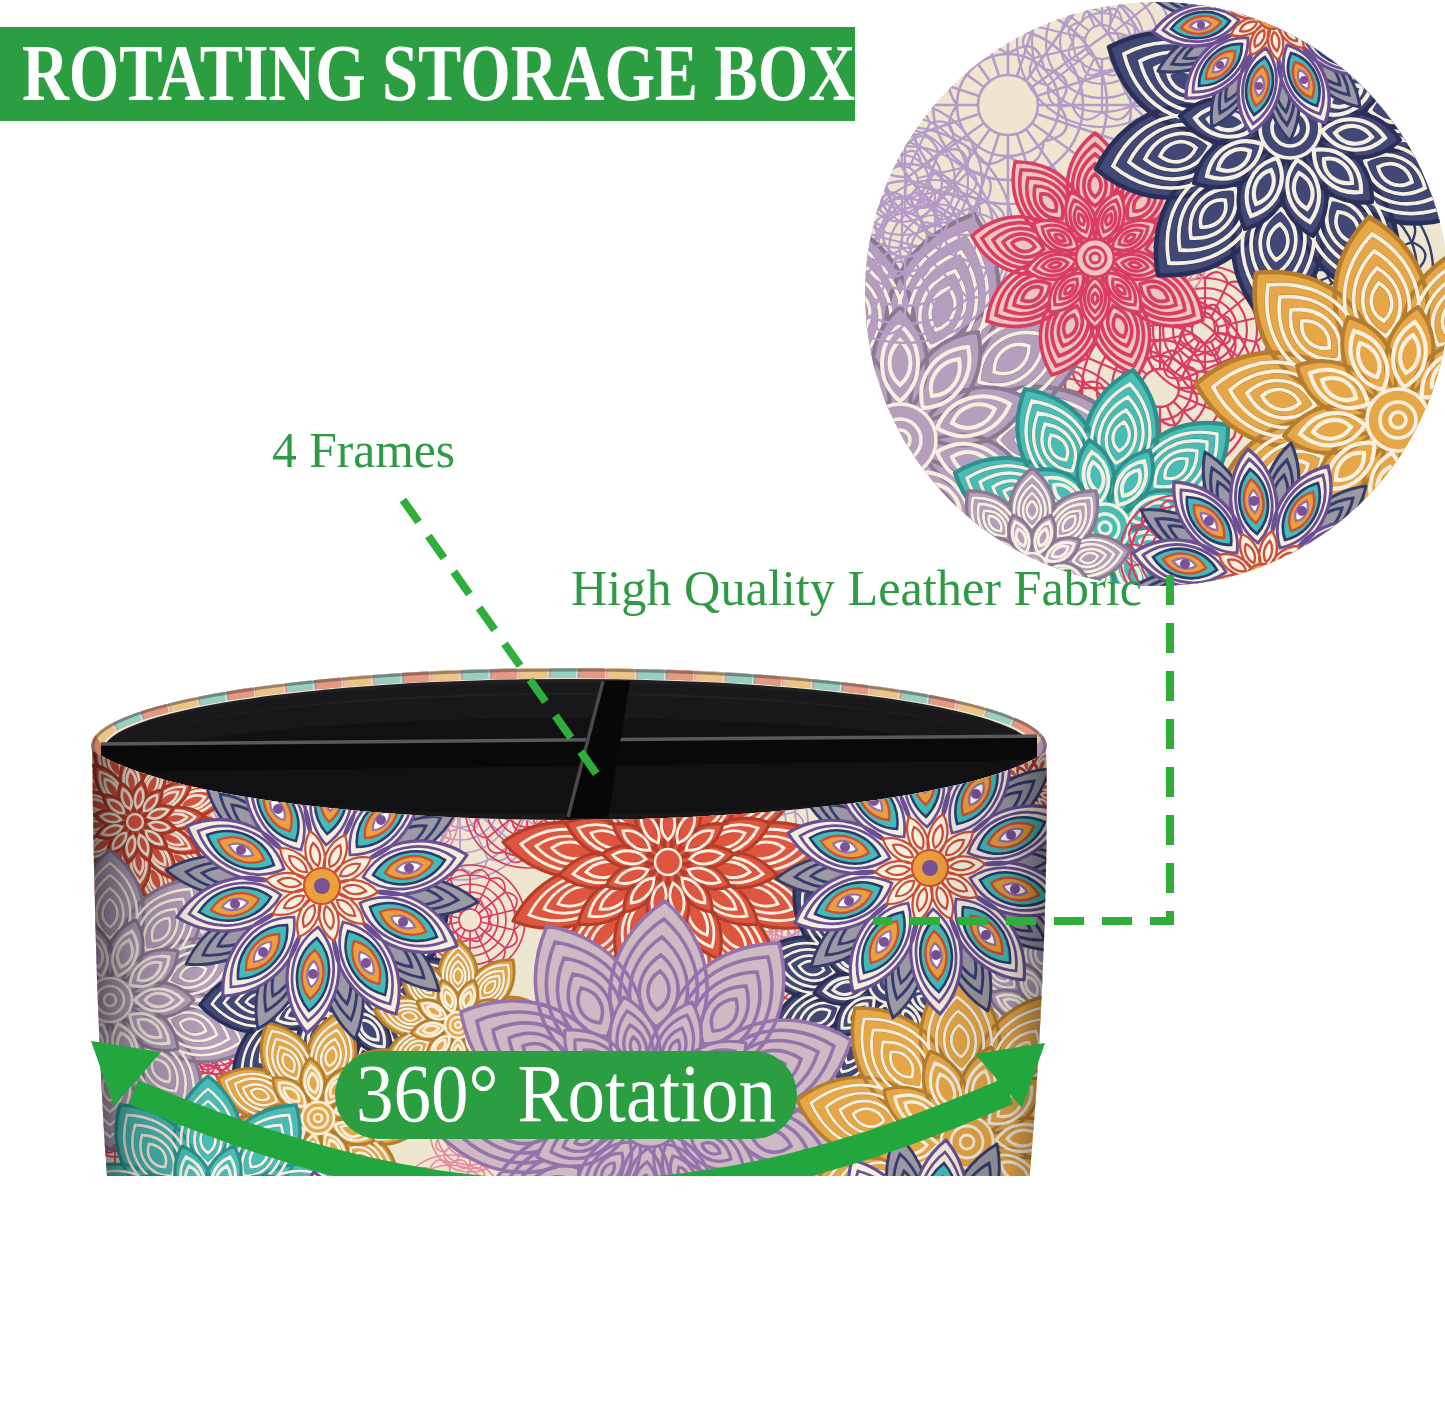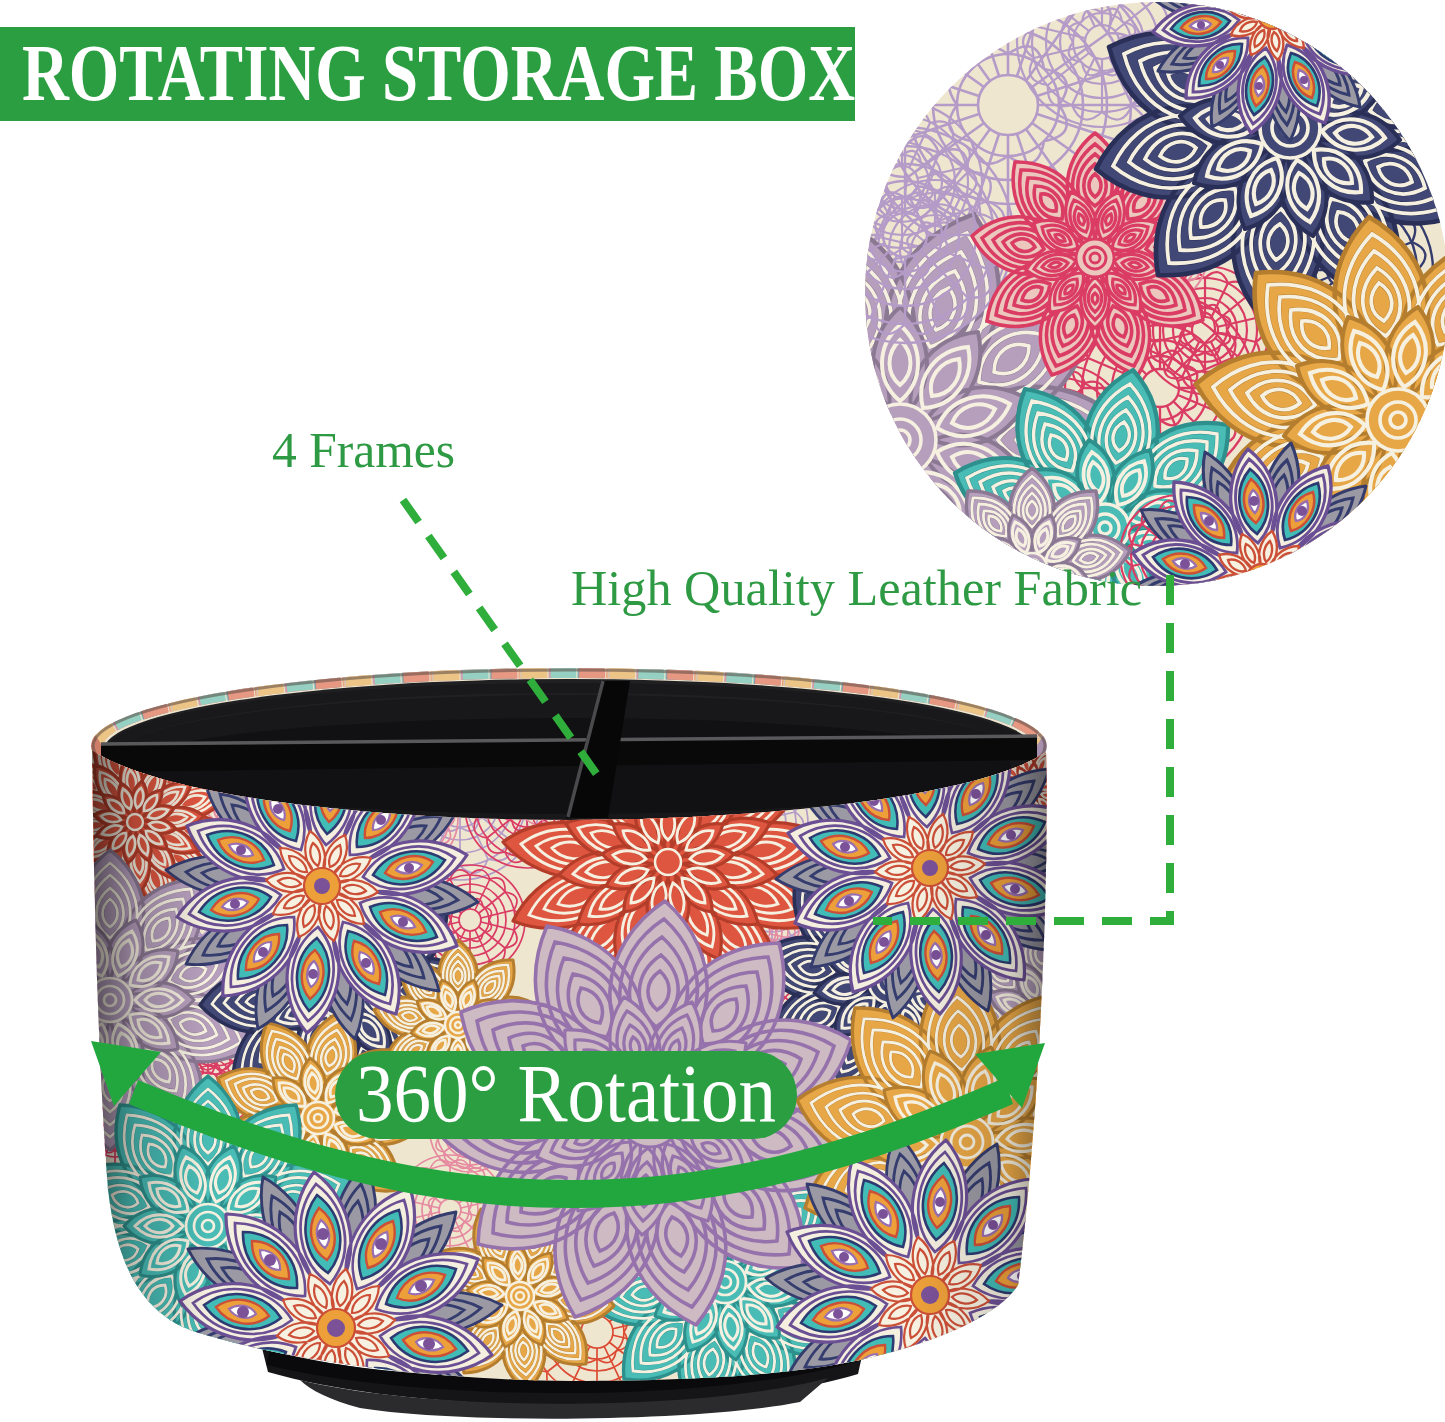--- a/index.html
+++ b/index.html
@@ -1,14 +1,14 @@
 <!DOCTYPE html>
 <html><head><meta charset="utf-8"><style>
 html,body{margin:0;padding:0;background:#fff;}
-#page{position:relative;width:1445px;height:1422px;overflow:hidden;}
+#page{position:relative;width:1445px;height:1176px;overflow:hidden;}
 </style></head><body>
 <div id="page"><svg width="1445" height="1422" viewBox="0 0 1445 1422" font-family="Liberation Serif, serif">
       <rect width="1445" height="1422" fill="#ffffff"></rect>
       <defs>
         <clipPath id="circC">
           <circle cx="1157" cy="294" r="292"></circle>
         </clipPath>
         <clipPath id="wallC">
           <path d="M92,750 C94,900 98,1060 108,1190 C116,1258 138,1310 190,1330 C280,1360 430,1380 572,1381 C710,1381 800,1373 860,1360 C940,1342 1000,1314 1018,1285 C1036,1150 1050,900 1046,752 C980,797 760,820 569,820 C378,820 160,797 92,750 Z"></path>
         </clipPath>

